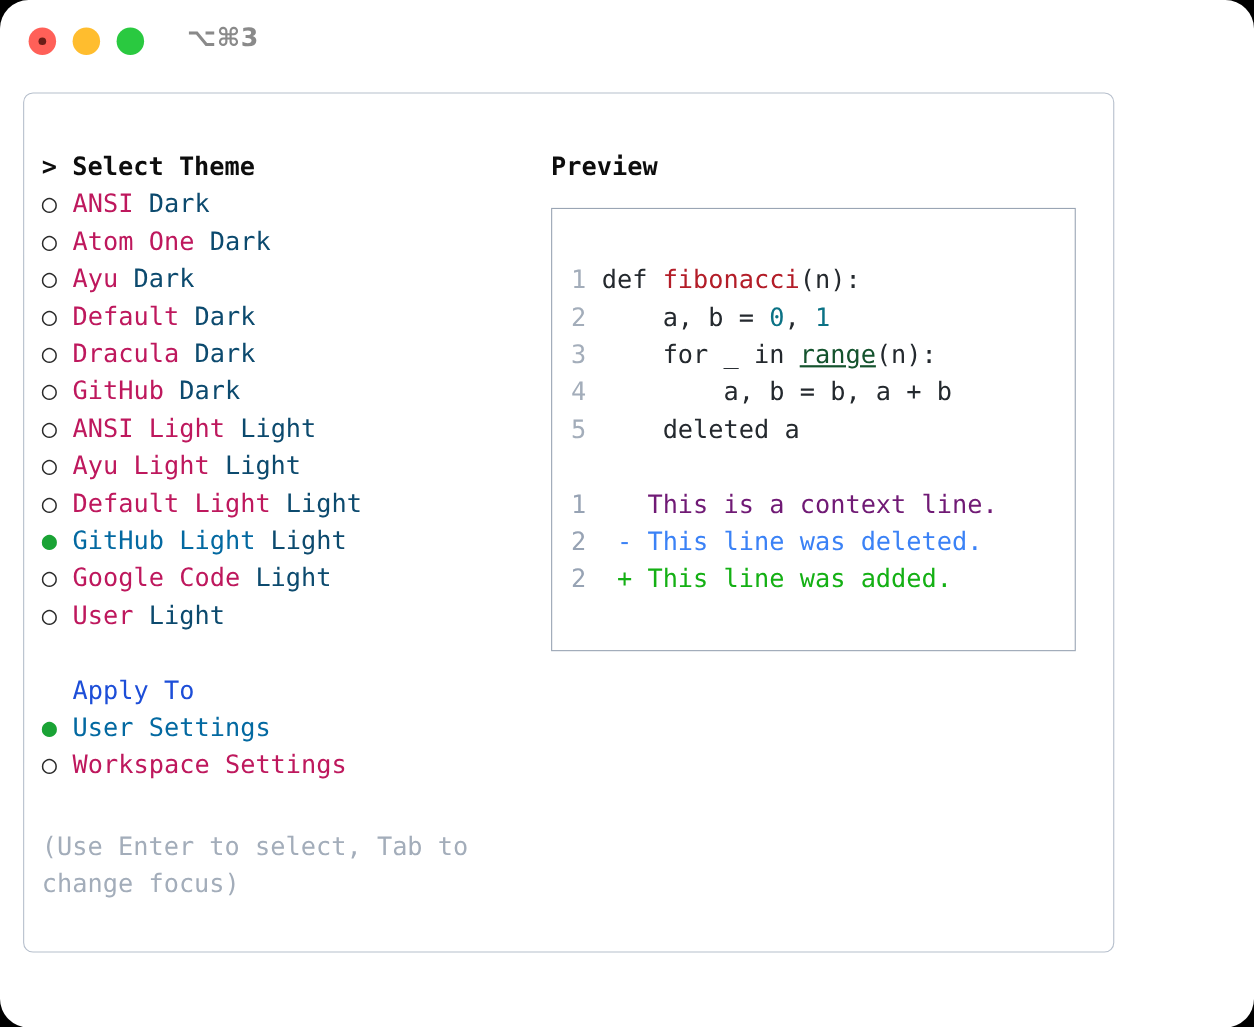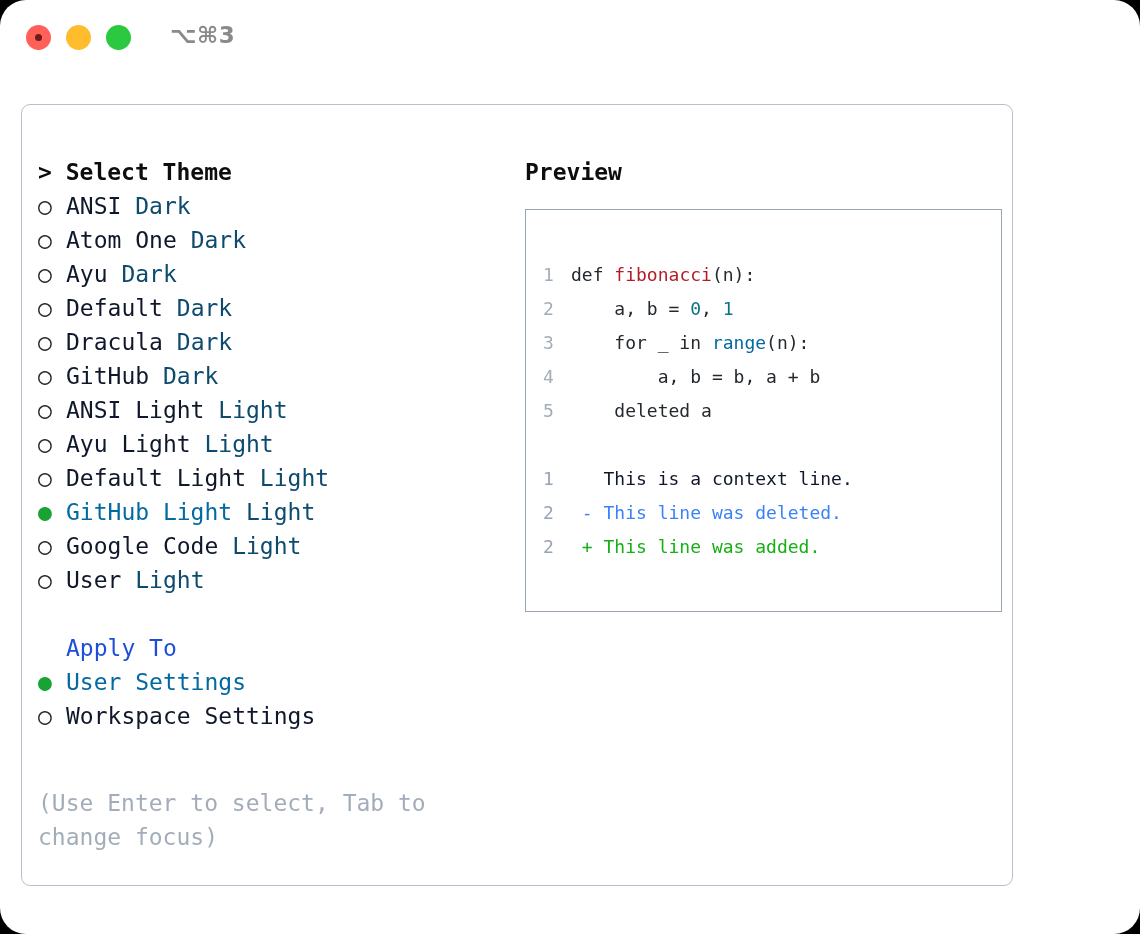--- a/index.html
+++ b/index.html
@@ -66,21 +66,21 @@
     font-size: 23px;
     font-weight: 700;
     color: #8a8a8a;
     letter-spacing: 0.5px;
   }
 
   
   .panel {
     position: absolute;
     left: 21px;
-    top: 104px;
+    top: 84px;
     width: 992px;
     height: 782px;
     border: 1.6px solid #b6bfcc;
     border-radius: 9px;
     box-sizing: border-box;
     background: #ffffff;
   }
 
   .columns {
     position: absolute;
@@ -123,77 +123,76 @@
   .marker {
     display: inline-block;
     width: 28px;
     flex: 0 0 28px;
     font-size: 23px;
     line-height: 34px;
   }
   .marker.off { color: #2b2b2b; }
   .marker.on  { color: #1aa335; }
 
-  .opt-label      { color: #0f172a; }
+  .opt-label      { color: #be185d; }
   .opt-label.sel  { color: #0369a1; }
   .opt-tag        { color: #0c4a6e; text-align: center; }
 
   .spacer-row { height: 34px; }
 
   .hint {
-    margin-top: 53px;
+    margin-top: 40px;
     font-size: 23px;
     line-height: 34px;
     color: #a3adba;
     width: 410px;
   }
 
   
   .right-col {
     position: absolute;
     left: 479px;
     top: 50px;
     width: 500px;
-    margin-left: 24px;
   }
   .preview-title {
     font-size: 23px;
     font-weight: 700;
     color: #0d0d0d;
     line-height: 34px;
   }
   .preview-box {
     margin-top: 20px;
     width: 477px;
     height: 403px;
     border: 1.8px solid #9aa5b4;
     box-sizing: border-box;
     background: #ffffff;
     padding: 48px 0 0 17px;
   }
 
   .code-line {
-    font-size: 18px;
+    font-size: 23px;
     line-height: 34px;
     white-space: pre;
   }
   .ln {
     display: inline-block;
     width: 28px;
     color: #a3adba;
     text-align: left;
   }
   .ln.diff { color: #97a3b4; }
 
   .tok-plain { color: #24292e; }
   .tok-fn    { color: #b31d28; }
   .tok-num   { color: #0b7285; }
-  .tok-call  { color: #0369a1; }
-
-  .diff-ctx { color: #0f172a; }
+  .tok-call  { color: #14532d; text-decoration: underline; }
+
+  .diff-ctx { color: #701a75; }
   .diff-del { color: #3b82f6; }
   .diff-add { color: #14b014; }
 
   .code-gap { height: 34px; }
 </style>
 </head>
 <body>
 
 <div class="window">
 

